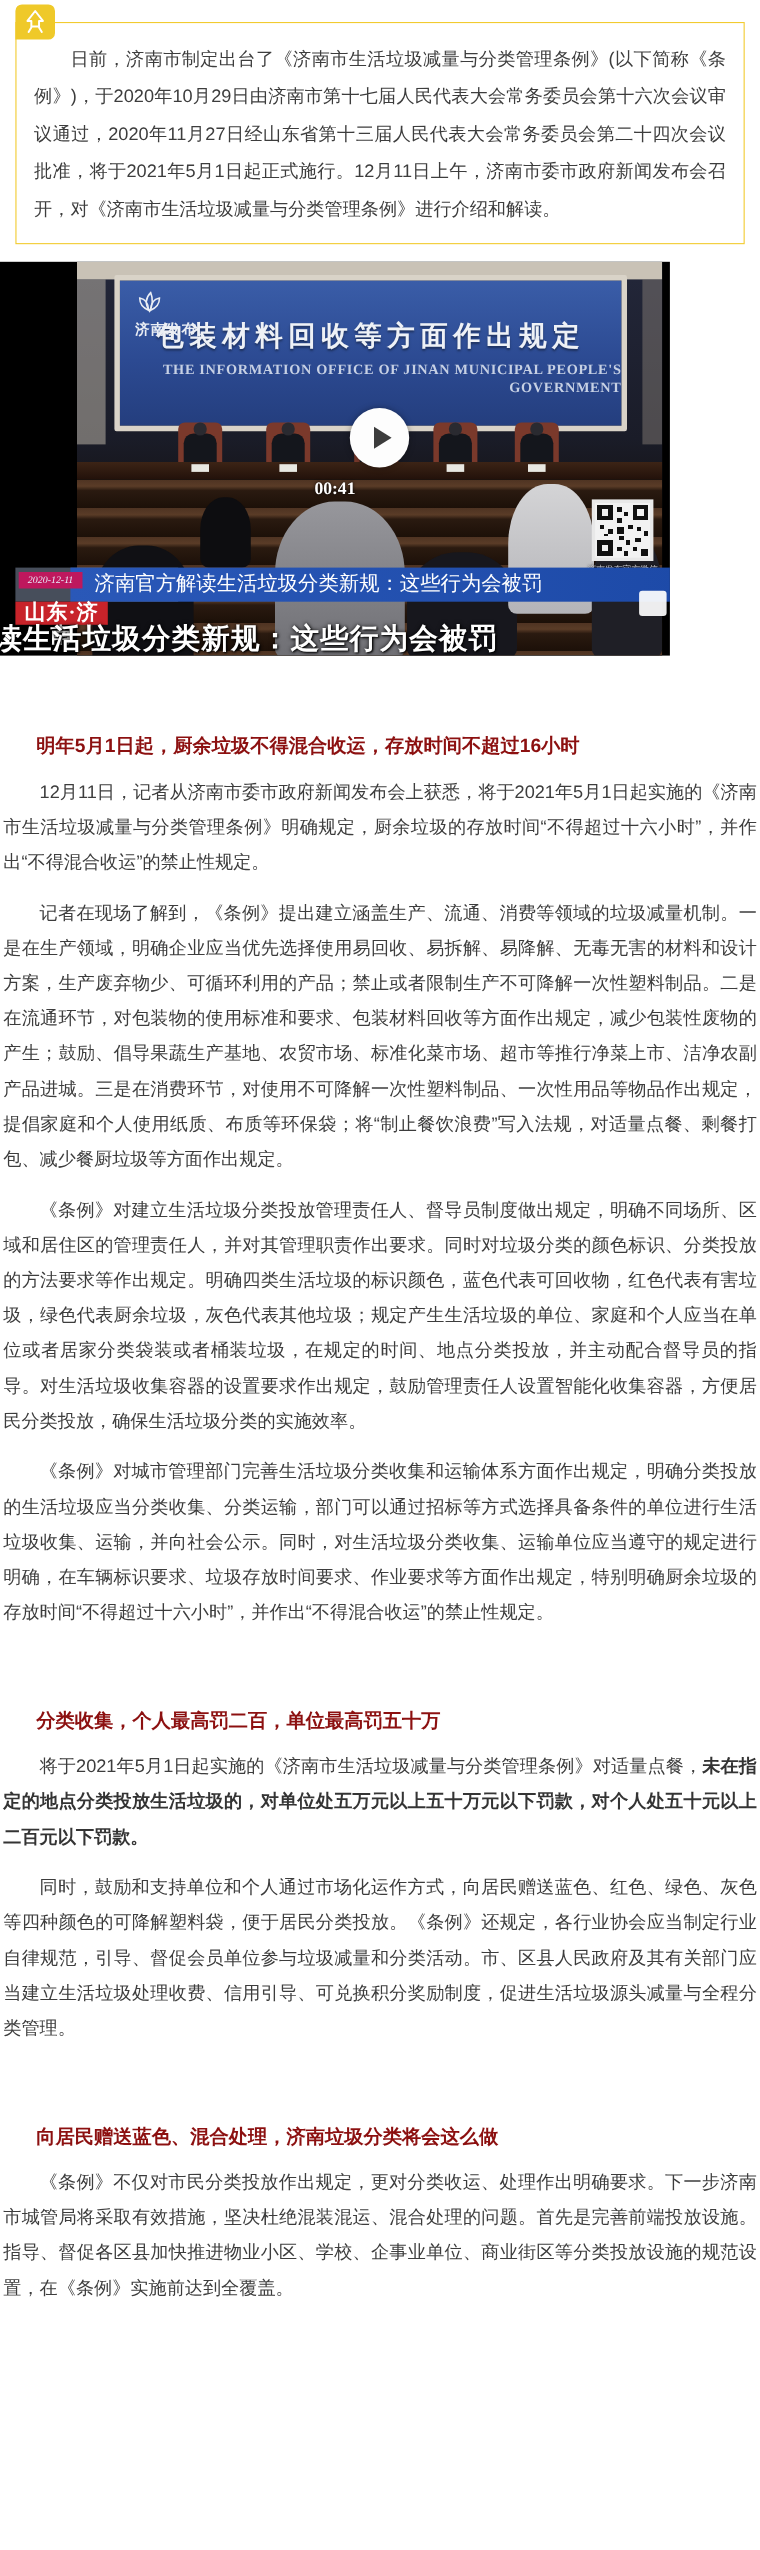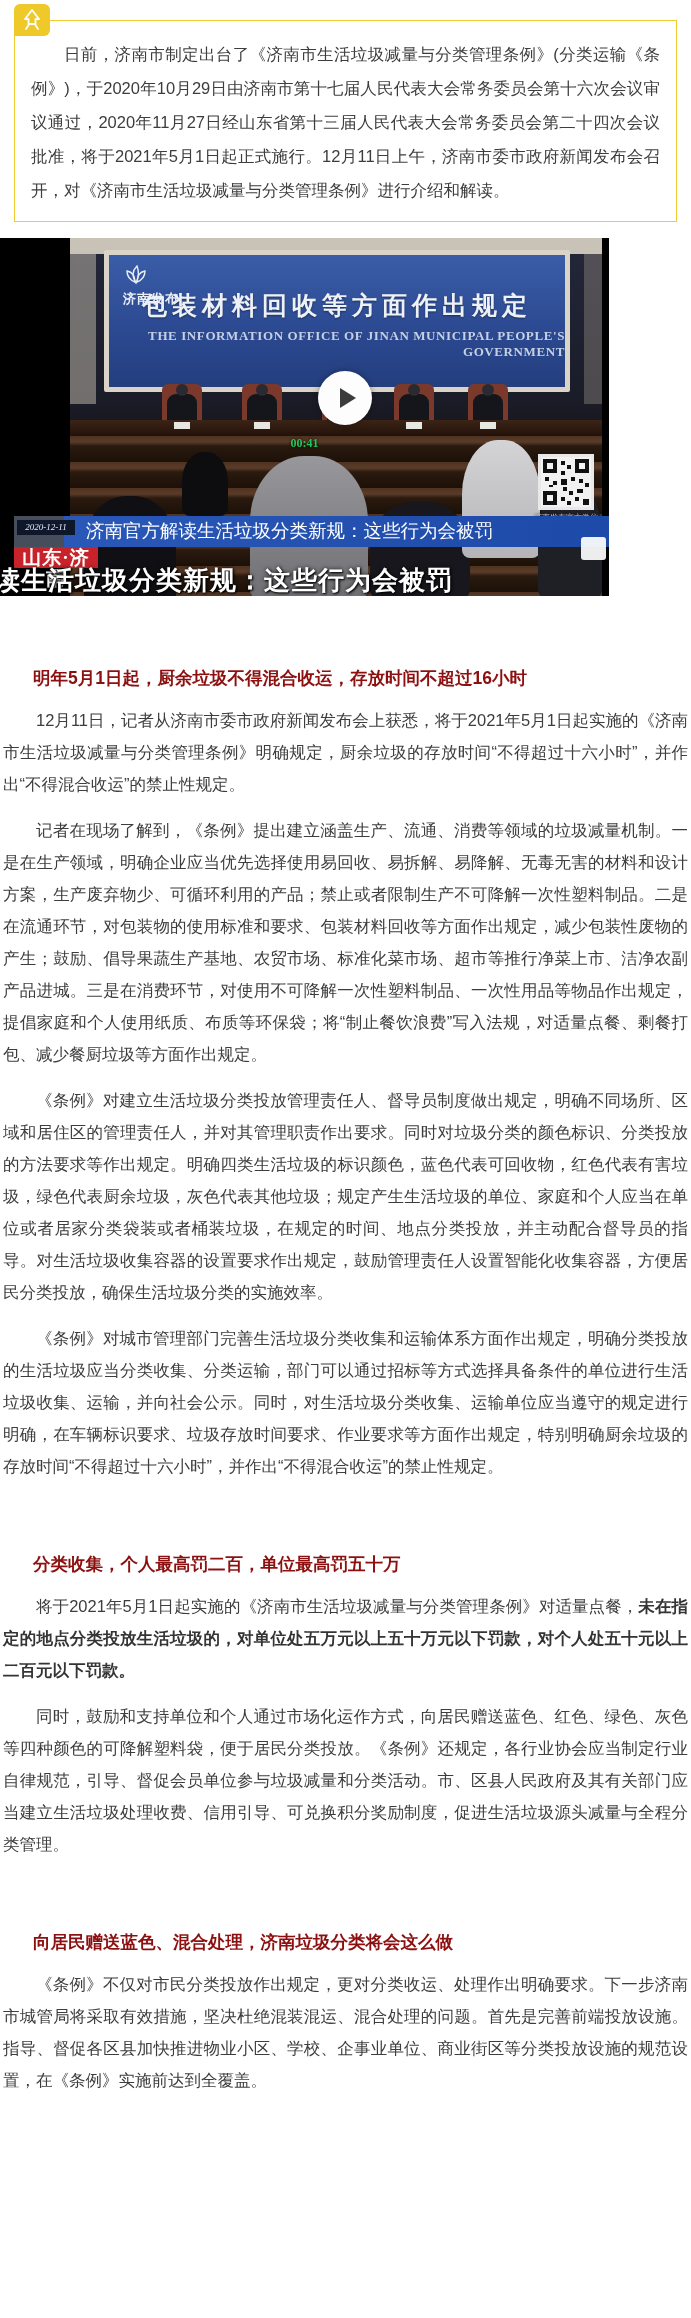--- a/index.html
+++ b/index.html
@@ -98,21 +98,21 @@
     cursor:pointer;
   }
   .play-tri {
     width:0; height:0; margin-left:5px;
     border-left:16px solid #3c3c3c;
     border-top:10px solid transparent;
     border-bottom:10px solid transparent;
   }
   .timestamp {
     position:absolute; left:0; right:0; top:198px;
-    text-align:center; color:#22c55e; font-size:12px; font-weight:700;
+    text-align:center; color:#ffffff; font-size:16px; font-weight:700;
     text-shadow:0 0 3px #000;
   }
   .qr {
     position:absolute; left:538px; top:216px;
     width:56px; height:56px; background:#e8e8e8; padding:3px;
   }
   .qr-caption {
     position:absolute; left:520px; top:274px; width:92px;
     color:#c9c9cf; font-size:8px; text-align:center; text-shadow:0 0 2px #000;
   }
@@ -121,21 +121,21 @@
     background:rgba(118,130,152,.6);
   }
   .caption-bar {
     position:absolute; left:64px; top:278px; width:556px; height:31px;
     background:linear-gradient(90deg,#2a58b8,#1d4aa8);
     color:#fff; font-size:18.5px; line-height:31px; font-weight:500;
     padding-left:22px; white-space:nowrap; overflow:hidden;
   }
   .date-badge {
     position:absolute; left:17px; top:282px; width:58px; height:15px;
-    background:#0f172a; color:#e8eefc; font-size:9px; line-height:15px;
+    background:#be185d; color:#e8eefc; font-size:9px; line-height:15px;
     text-align:center; font-style:italic;
   }
   .loc-badge {
     position:absolute; left:14px; top:309px; width:84px; height:21px;
     background:#c8232a; color:#fff; font-size:19px; line-height:21px;
     font-weight:700; text-align:center; letter-spacing:1px;
   }
   .subtitle-big {
     position:absolute; left:-6px; top:325px;
     color:#fff; font-size:26px; font-weight:700; letter-spacing:1px;
@@ -162,21 +162,21 @@
 </head>
 <body>
 
 <div class="intro-box">
   <div class="intro-tab">
     <svg width="22" height="24" viewBox="0 0 22 24" fill="none" stroke="#ffffff" stroke-width="1.8" stroke-linejoin="round">
       <path d="M11 2 L18 11 H14.5 V16 H7.5 V11 H4 Z"></path>
       <path d="M7.5 17 L5 21 M14.5 17 L17 21" stroke-linecap="round"></path>
     </svg>
   </div>
-  <p>日前，济南市制定出台了《济南市生活垃圾减量与分类管理条例》(分类运输《条例》)，于2020年10月29日由济南市第十七届人民代表大会常务委员会第十六次会议审议通过，2020年11月27日经山东省第十三届人民代表大会常务委员会第二十四次会议批准，将于2021年5月1日起正式施行。12月11日上午，济南市委市政府新闻发布会召开，对《济南市生活垃圾减量与分类管理条例》进行介绍和解读。</p>
+  <p>日前，济南市制定出台了《济南市生活垃圾减量与分类管理条例》(以下简称《条例》)，于2020年10月29日由济南市第十七届人民代表大会常务委员会第十六次会议审议通过，2020年11月27日经山东省第十三届人民代表大会常务委员会第二十四次会议批准，将于2021年5月1日起正式施行。12月11日上午，济南市委市政府新闻发布会召开，对《济南市生活垃圾减量与分类管理条例》进行介绍和解读。</p>
 </div>
 
 <div class="video">
   <div class="photo">
     <div class="ceiling"></div>
     <div class="wall-l"></div>
     <div class="wall-r"></div>
 
     <div class="board">
       <div class="board-logo">

